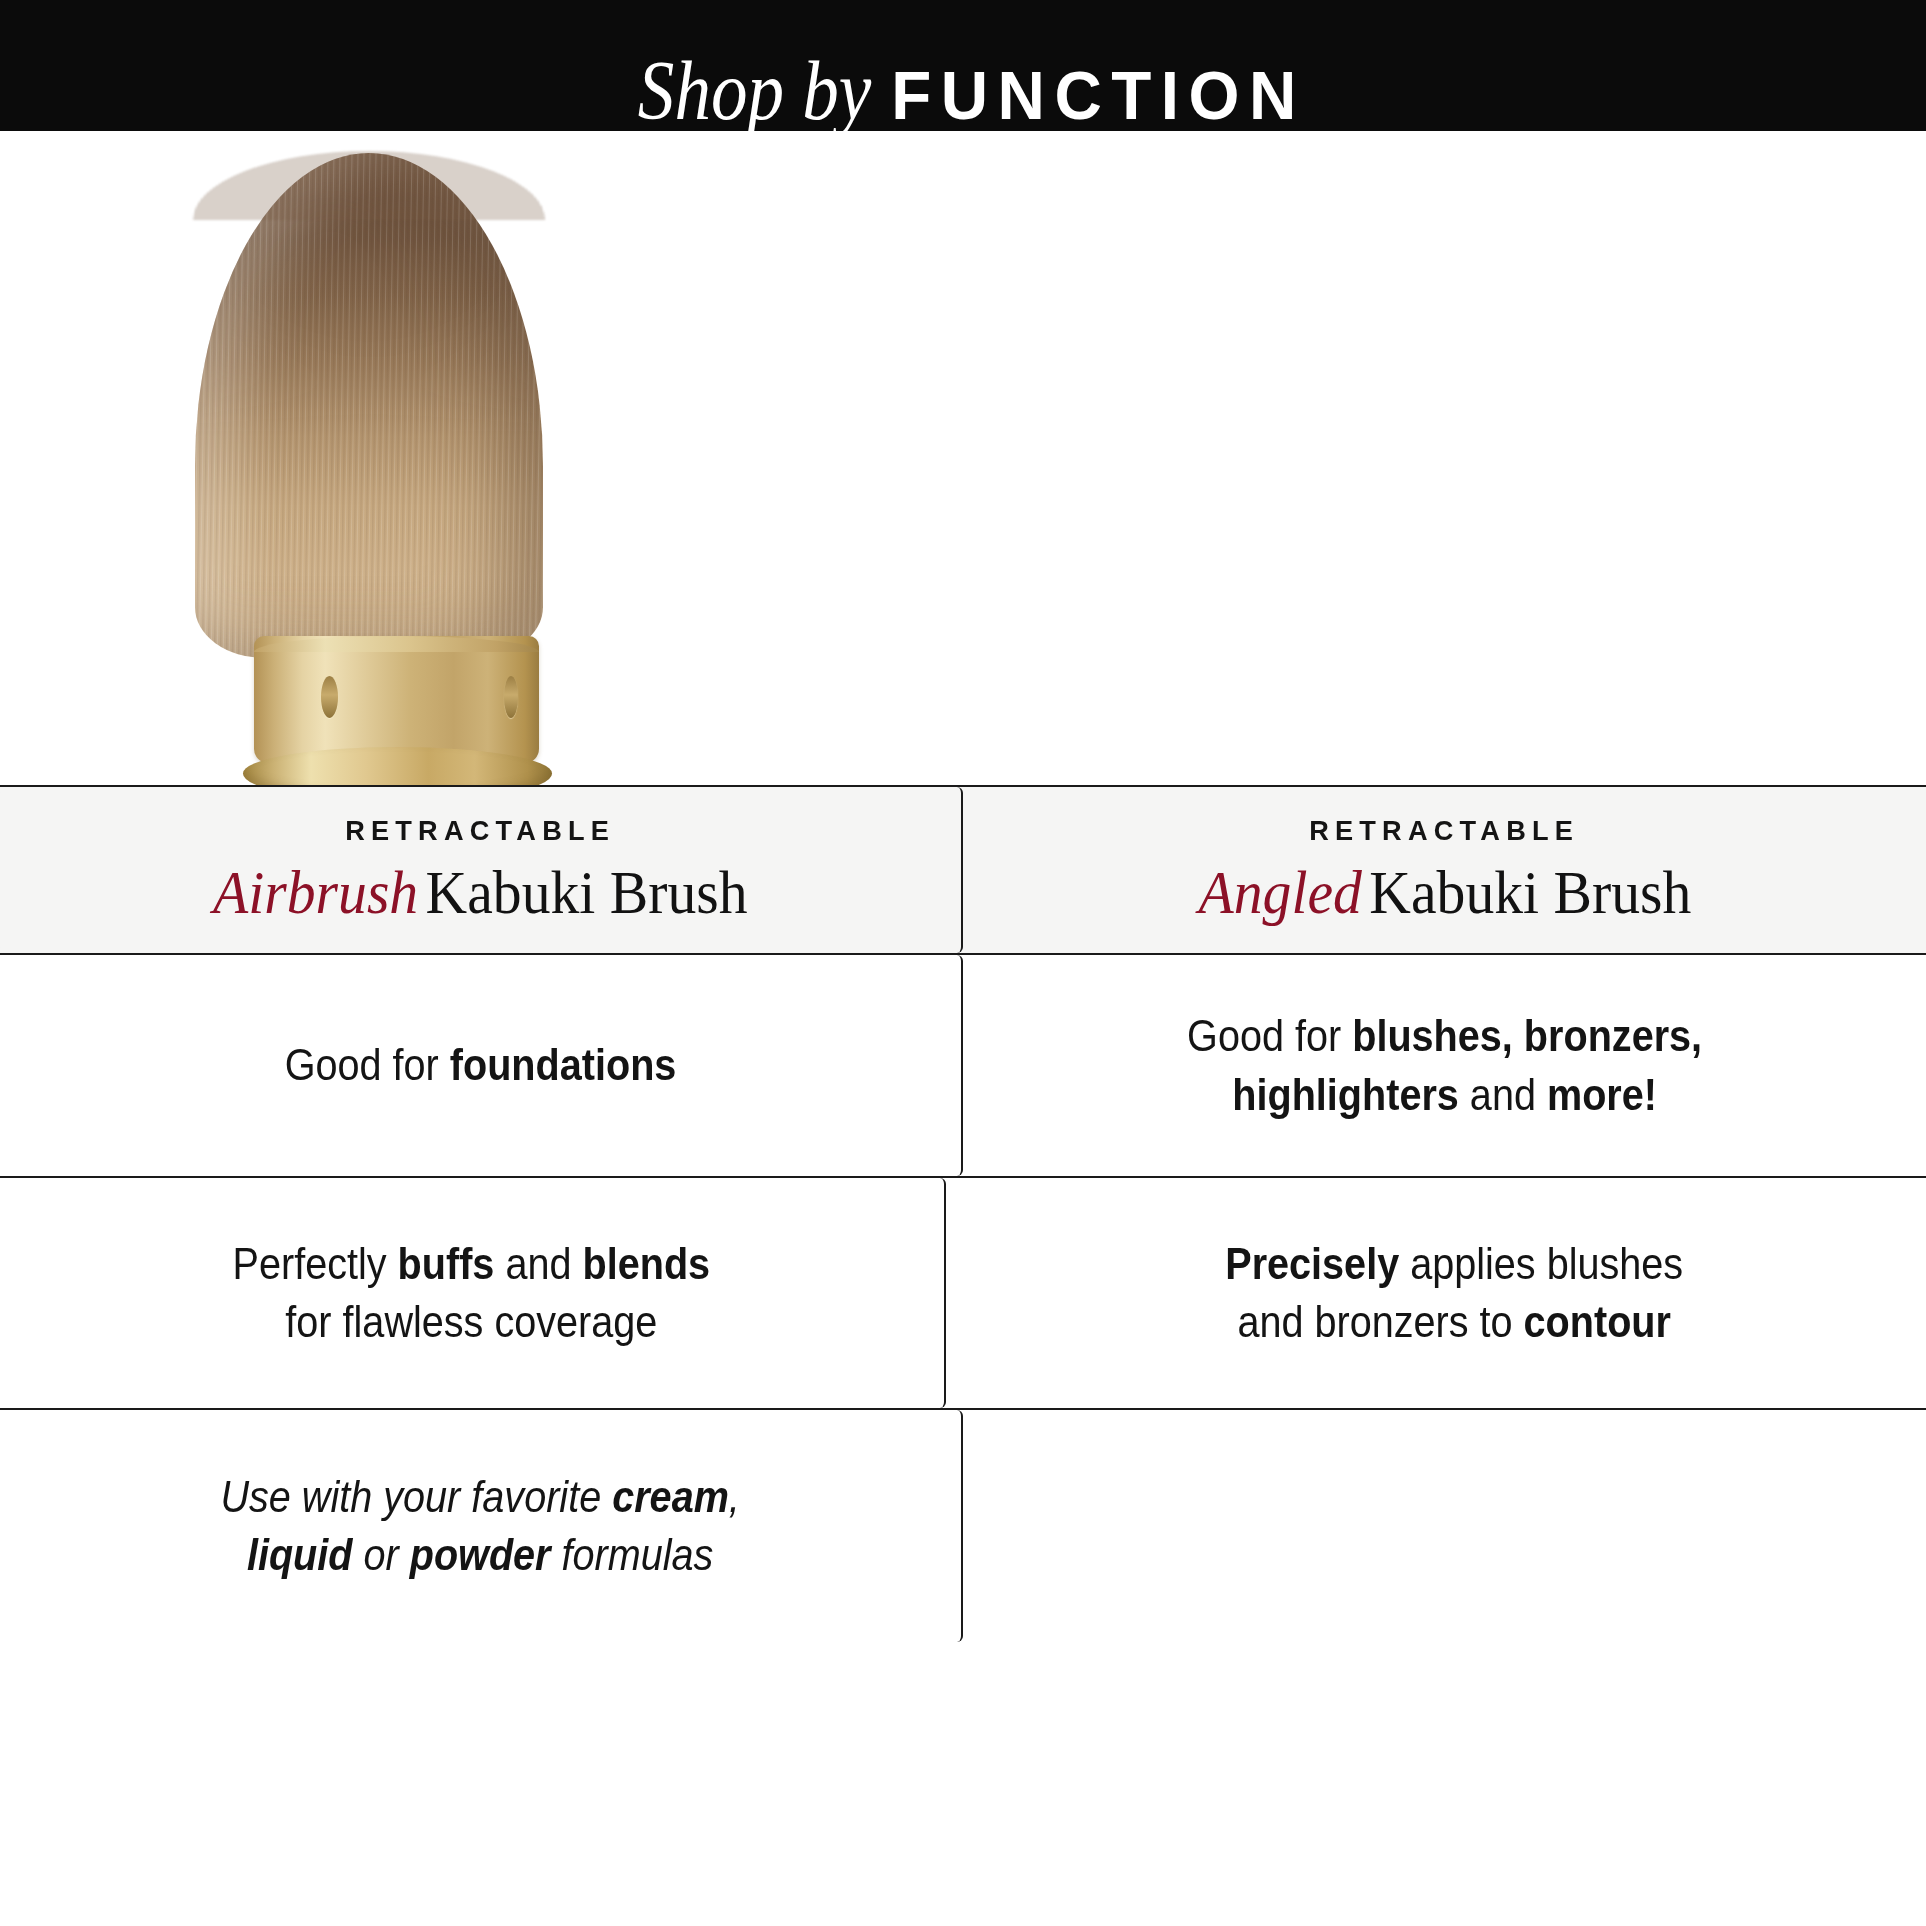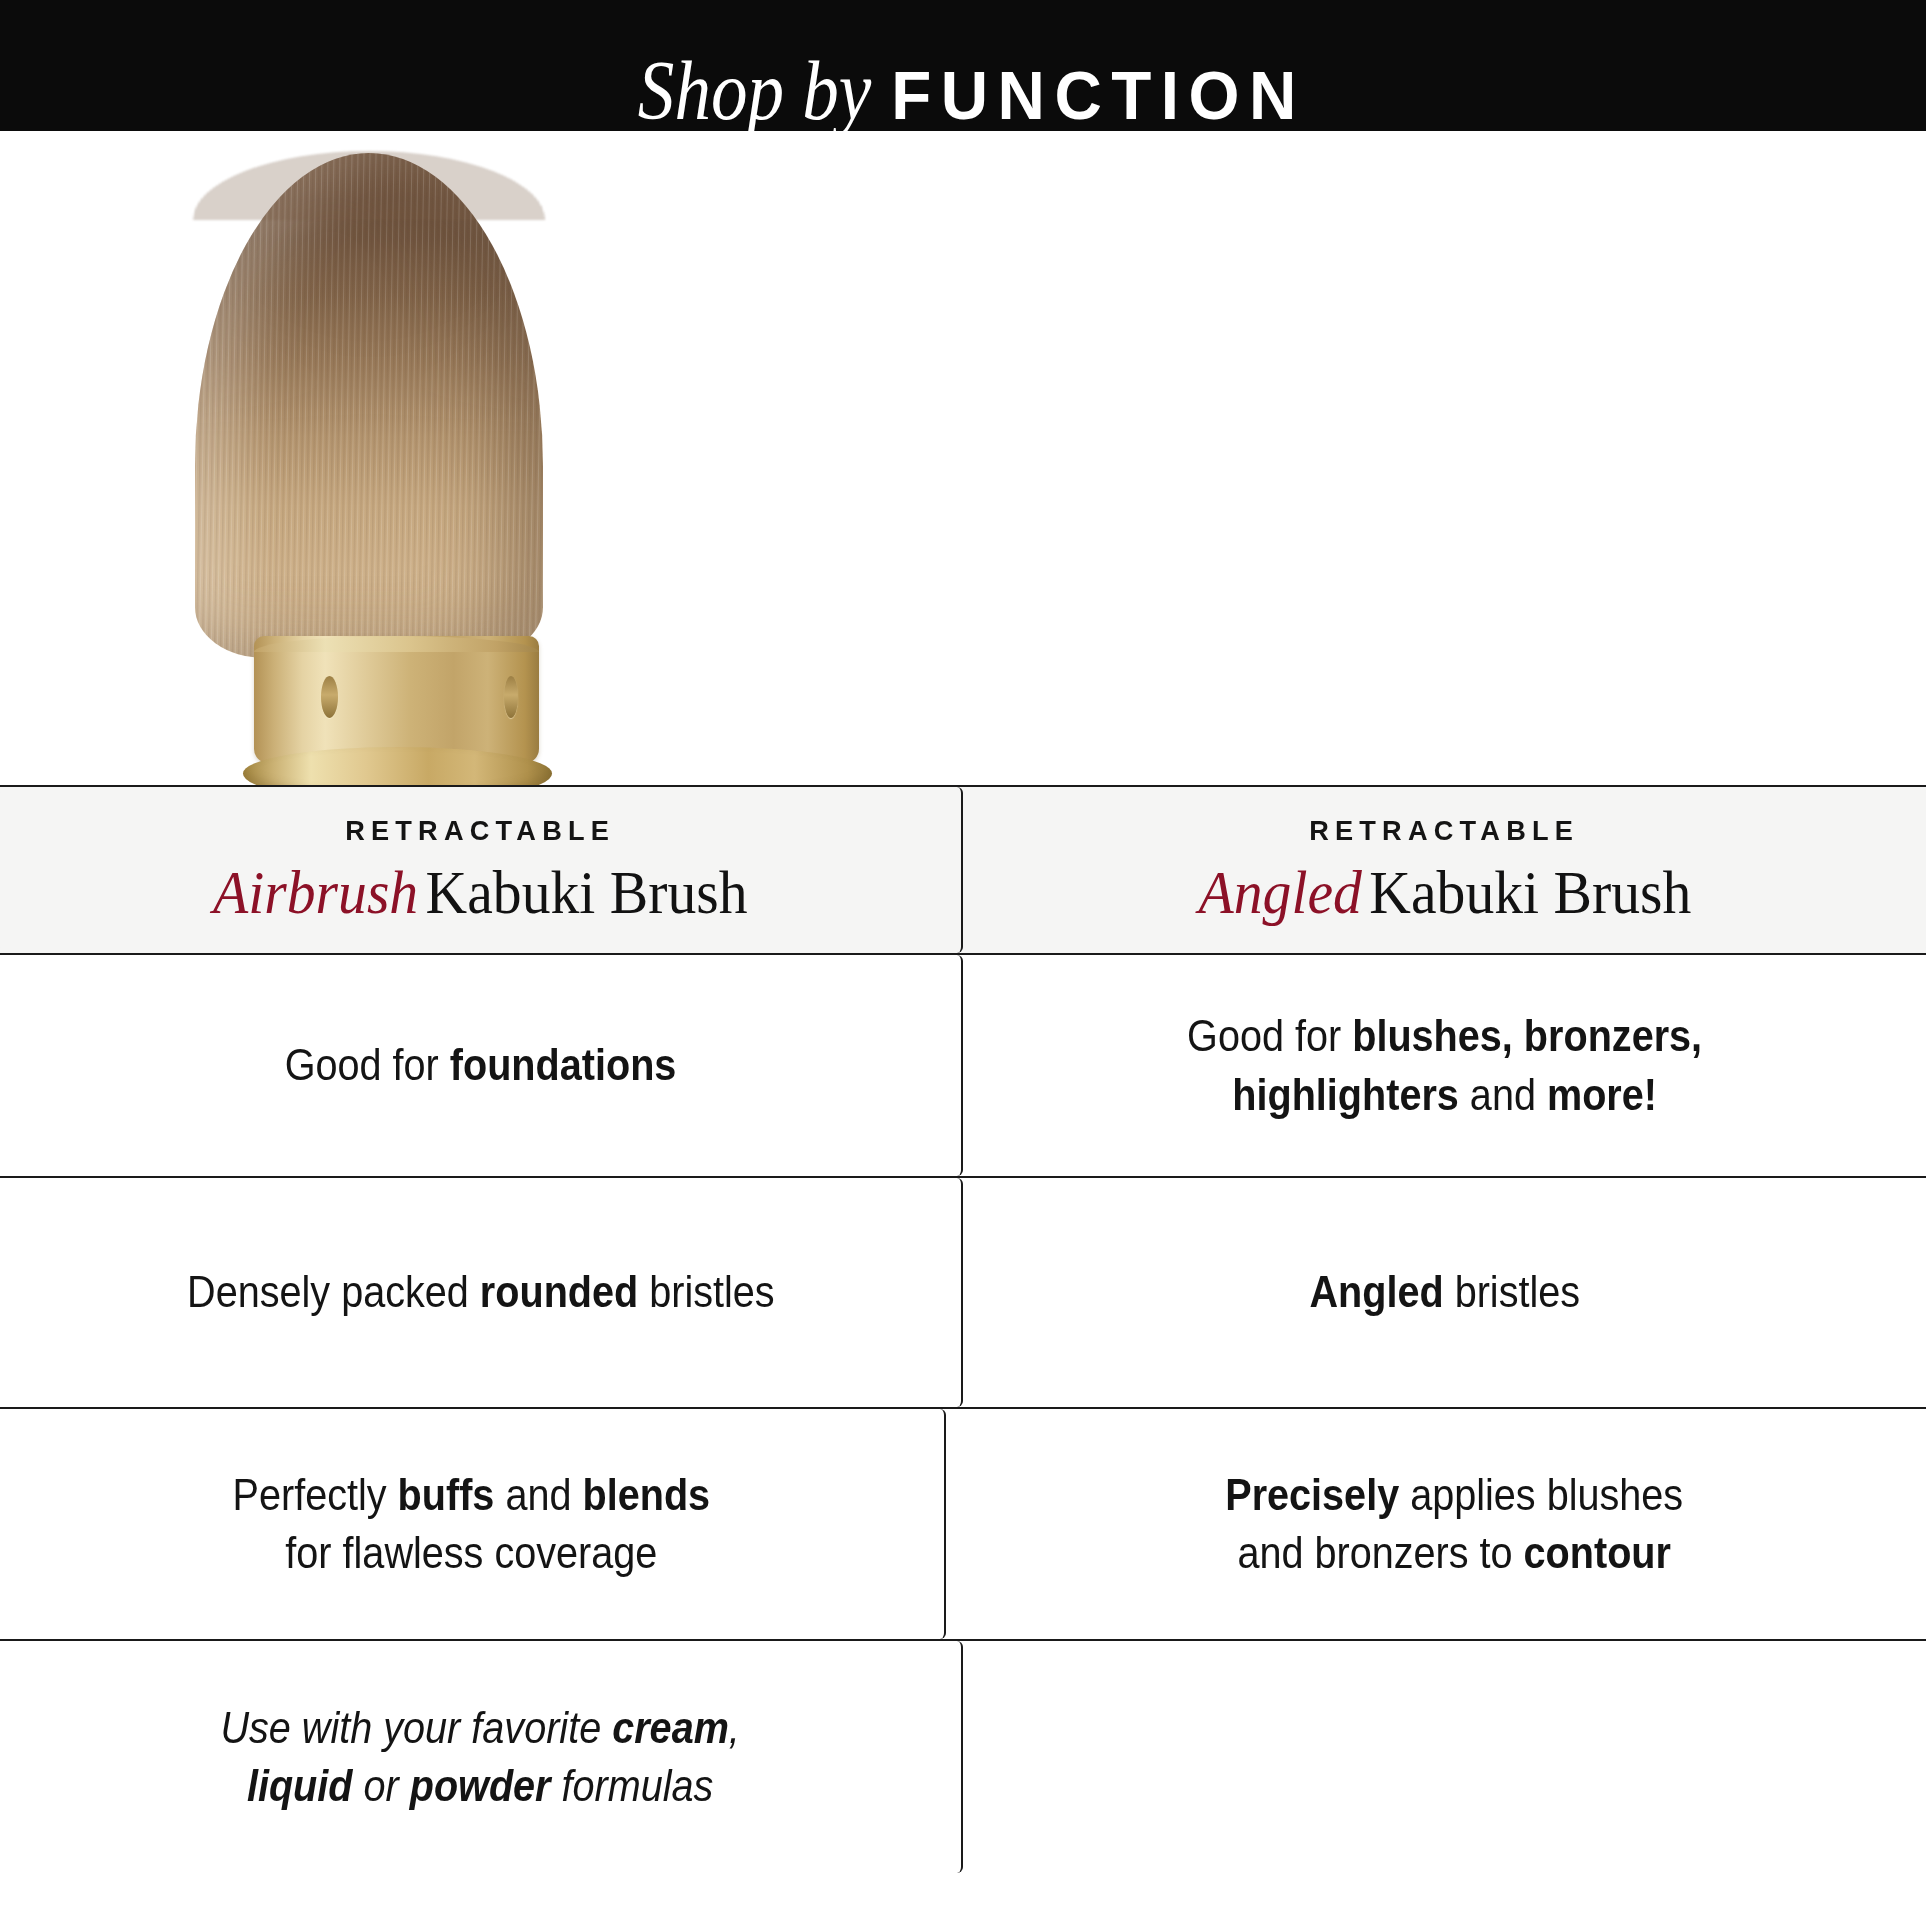--- a/index.html
+++ b/index.html
@@ -266,28 +266,20 @@
 
     <div class="trow feat-row-1">
       <div class="tcell left">
         <div class="feat-text">Good for <b>foundations</b></div>
       </div>
       <div class="tcell">
         <div class="feat-text">Good for <b>blushes, bronzers,<br>highlighters</b> and <b>more!</b></div>
       </div>
     </div>
 
-    <div class="trow feat-row-2">
-      <div class="tcell left">
-        <div class="feat-text">Densely packed <b>rounded</b> bristles</div>
-      </div>
-      <div class="tcell">
-        <div class="feat-text"><b>Angled</b> bristles</div>
-      </div>
-    </div>
 
     <div class="trow feat-row-3">
       <div class="tcell left">
         <div class="feat-text">Perfectly <b>buffs</b> and <b>blends</b><br>for flawless coverage</div>
       </div>
       <div class="tcell">
         <div class="feat-text"><b>Precisely</b> applies blushes<br>and bronzers to <b>contour</b></div>
       </div>
     </div>
 

